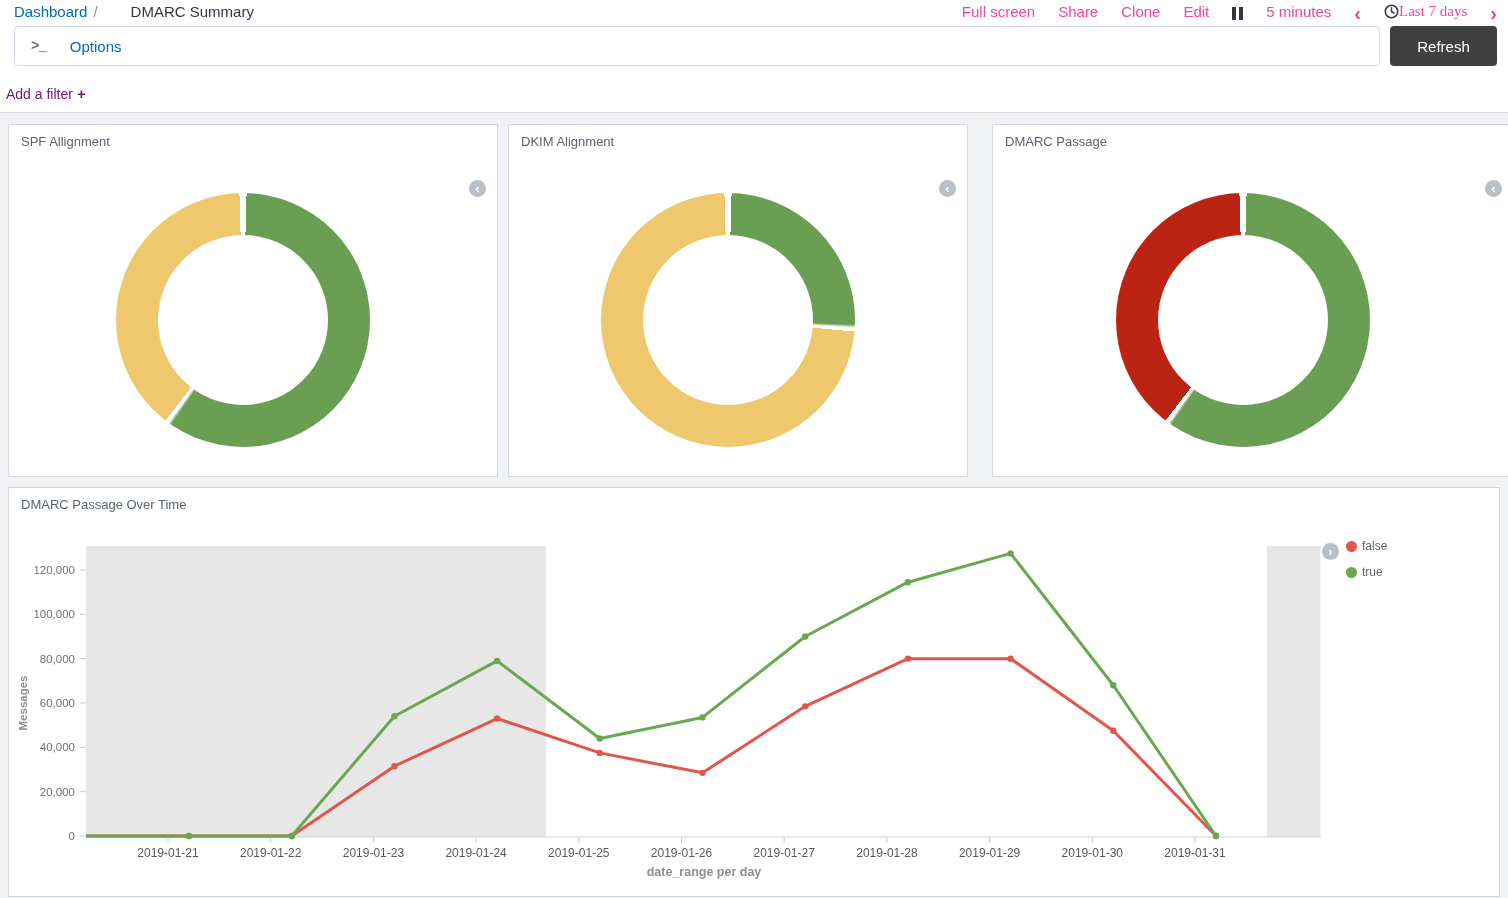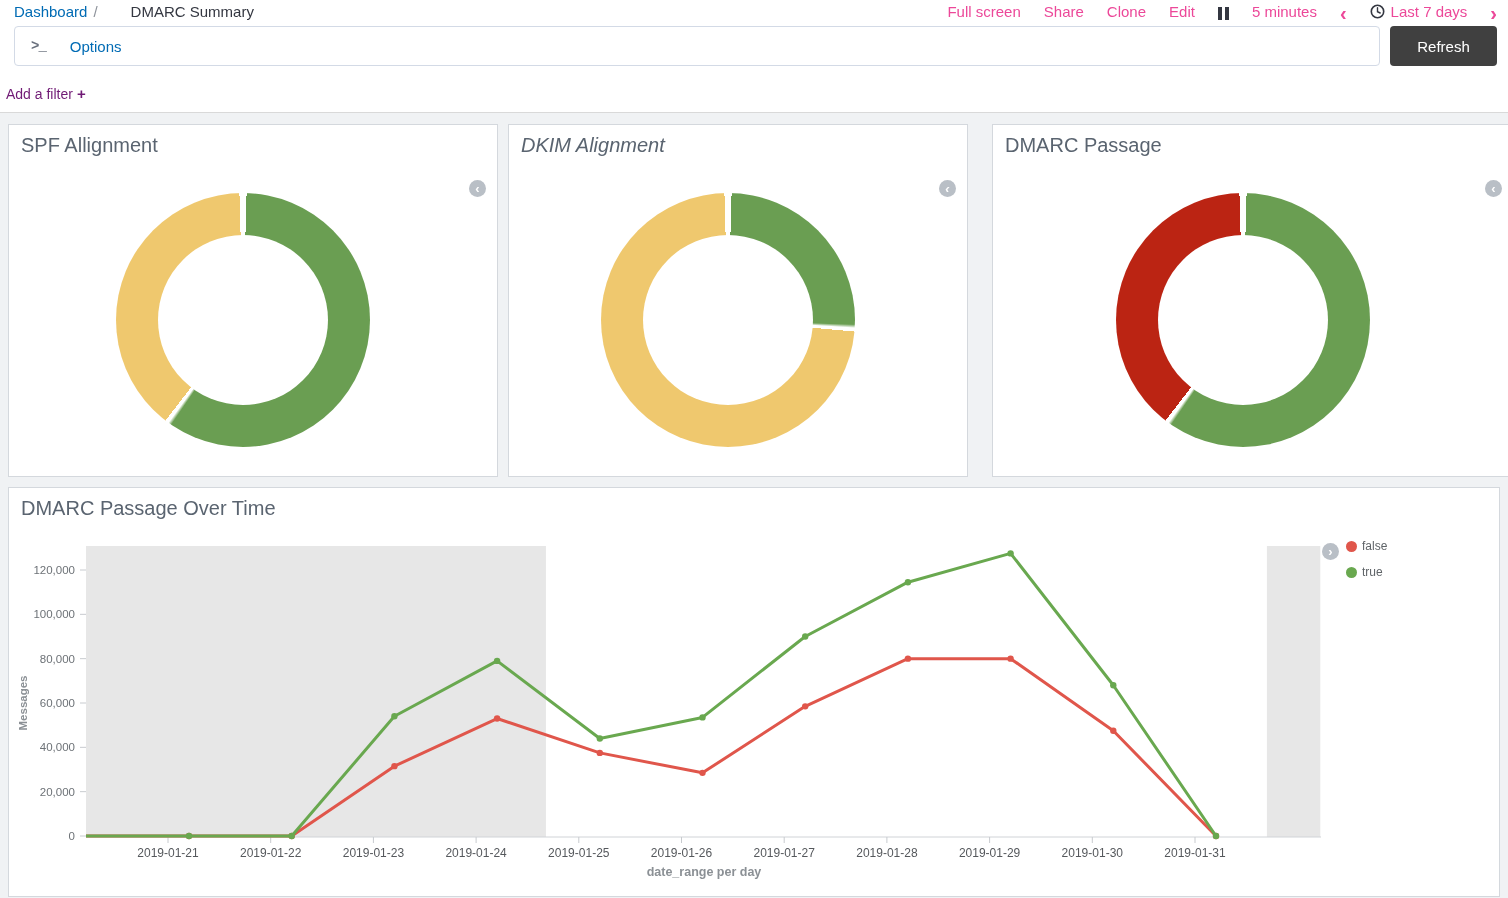--- a/index.html
+++ b/index.html
@@ -13,21 +13,21 @@
   
   .breadcrumb { position:absolute; left:14px; top:3px; font-size:15px; }
   .breadcrumb .root { color:#006bb4; cursor:pointer; }
   .breadcrumb .sep { color:#8d929a; margin:0 6px; }
   .breadcrumb .current { color:#343741;padding-left:27px; }
   .top-menu { position:absolute; right:11px; top:3px; display:flex; align-items:flex-end; gap:23px; font-size:15px; color:#ec4899; }
   .top-menu .mitem { cursor:pointer; white-space:nowrap; }
   .pause-icon { display:inline-flex; gap:3px; align-items:center; cursor:pointer; }
   .pause-icon i { display:block; width:4px; height:13px; background:#343741; }
   .nav-chevron { font-size:20px; font-weight:bold; line-height:14px; cursor:pointer; }
-  .timepicker { display:flex; align-items:center; gap:6px; cursor:pointer; }
+  .timepicker { display:flex; align-items:center; cursor:pointer;font-family:Liberation Serif, serif; }
   
   .search-box {
     position:absolute; left:14px; top:26px; width:1366px; height:40px;
     border:1px solid #d3dae6; border-radius:4px; background:#fff;
     display:flex; align-items:center; padding:0 16px;
   }
   .prompt-icon { font-family:"Liberation Mono","DejaVu Sans Mono",monospace; color:#69707d; font-size:14px; font-weight:bold; margin-right:12px; letter-spacing:-1px; }
   .search-input { flex:1; border:none; outline:none; font-size:15px; color:#343741; font-family:inherit; }
   .search-input::placeholder { color:#98a2b3; }
   .options-link { color:#006bb4; font-size:15px; cursor:pointer; margin-left:12px; }
@@ -35,28 +35,28 @@
     position:absolute; left:1390px; top:26px; width:107px; height:40px;
     background:#404040; color:#fff; font-size:15px; border:none; border-radius:4px;
     font-family:inherit; cursor:pointer;
   }
   .add-filter { position:absolute; left:6px; top:85px; font-size:14px; color:#701a75; cursor:pointer; }
   .add-filter .plus { font-weight:bold; margin-left:4px; font-size:15px; }
   .top-divider { position:absolute; left:0; top:112px; width:1508px; height:1px; background:#d9d9d9; }
   
   .dashboard { position:absolute; left:0; top:113px; width:1508px; height:785px; background:#f0f2f4; }
   .panel { position:absolute; background:#fff; border:1px solid #d4d8dd; }
-  .panel-title { position:absolute; left:12px; top:9px; font-size:20px; color:#5a6470; }
+  .panel-title { position:absolute; left:12px; top:9px; font-size:13px; color:#5a6470; }
   .legend-toggle {
     position:absolute; top:55px; right:11px; width:17px; height:17px; border-radius:50%;
     background:#b9bfc6; color:#fff; display:flex; align-items:center; justify-content:center;
     font-size:13px; font-weight:bold; line-height:1; cursor:pointer; padding-bottom:1px;
   }
   #panel-spf  { left:8px;   top:11px;  width:490px; height:353px; }
-  #panel-dkim { left:508px; top:11px;  width:460px; height:353px;font-style:italic; }
+  #panel-dkim { left:508px; top:11px;  width:460px; height:353px; }
   #panel-dmarc{ left:992px; top:11px;  width:522px; height:353px; }
   #panel-line { left:8px;   top:374px; width:1492px; height:410px; }
   .donut { position:absolute; width:254px; height:254px; border-radius:50%; cursor:pointer; }
   .donut .hole { position:absolute; left:42px; top:42px; width:170px; height:170px; border-radius:50%; background:#fff; }
   #donut-spf  { left:107px; top:68px; }
   #donut-dkim { left:92px;  top:68px; }
   #donut-dmarc{ left:123px; top:68px; }
   
   #line-svg { position:absolute; left:0; top:0; }
   .line-legend { position:absolute; left:1337px; top:50px; font-size:12px; color:#5f6468; }

